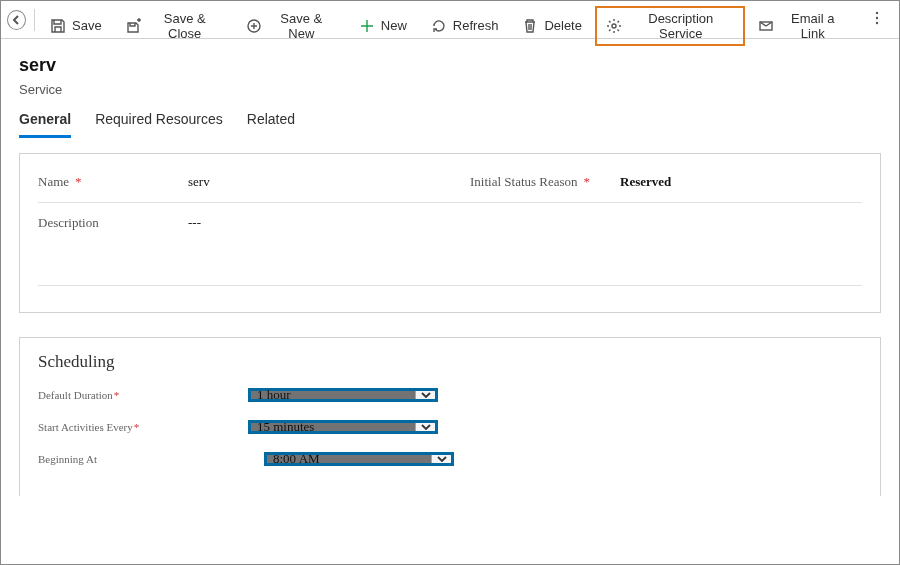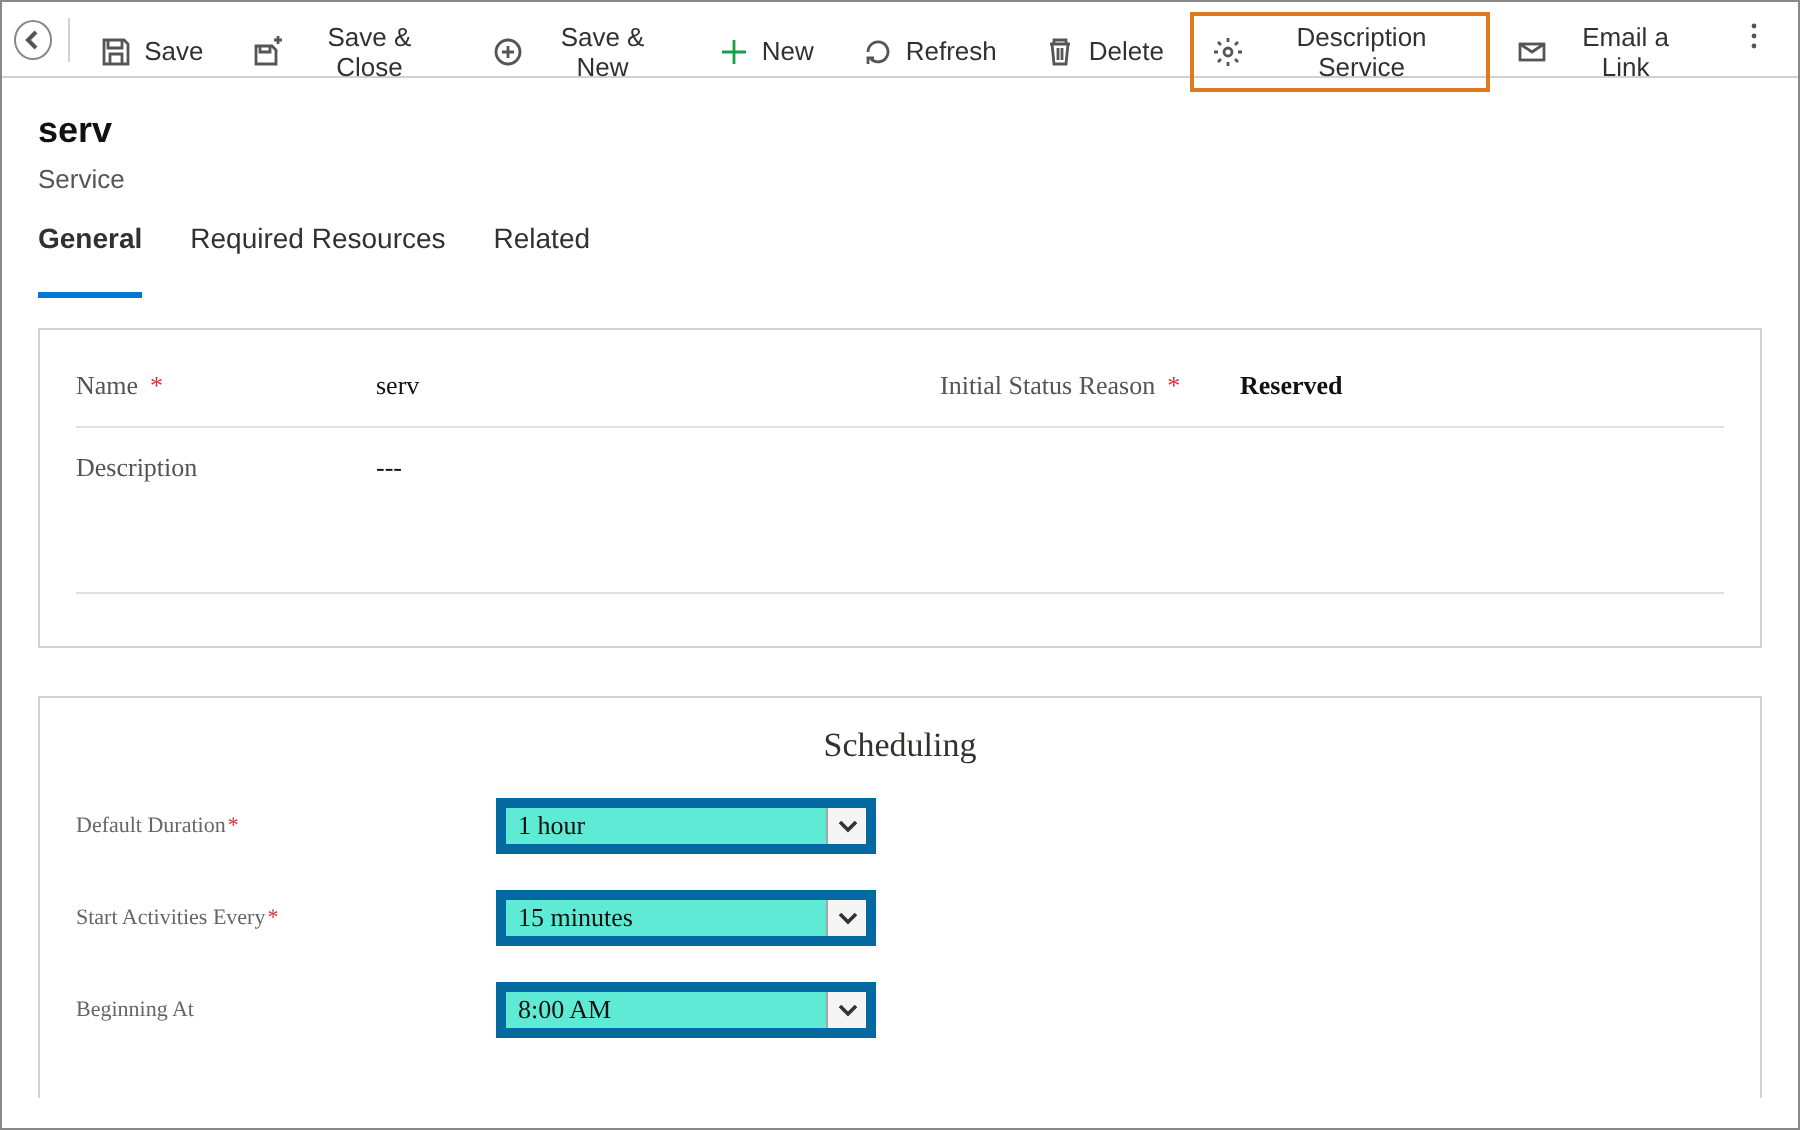--- a/index.html
+++ b/index.html
@@ -70,21 +70,21 @@
     color: #555;
     margin-top: 6px;
   }
   .tabs {
     display: flex;
     gap: 24px;
     padding: 0 18px;
     border-bottom: 1px solid transparent;
   }
   .tab {
-    padding: 6px 0 19px 0;
+    padding: 6px 0 8px 0;
     font-size: 14px;
     color: #323130;
     cursor: pointer;
     border-bottom: 3px solid transparent;
   }
   .tab.active {
     font-weight: 600;
     border-bottom-color: #0078d4;
   }
   .content {
@@ -93,21 +93,20 @@
   }
   .section {
     border: 1px solid #d1d1d1;
     padding: 14px 18px 20px 18px;
     margin-bottom: 24px;
   }
   .section-title {
     font-size: 17px;
     color: #323130;
     margin-bottom: 16px;
-    text-align: center;
   }
   .top-grid {
     display: grid;
     grid-template-columns: 1fr 1fr;
     column-gap: 40px;
   }
   .field {
     display: flex;
     align-items: flex-start;
     padding: 6px 0;
@@ -138,24 +137,24 @@
   }
   .sched-label {
     width: 210px;
     color: #666;
     font-size: 11px;
   }
   .sched-label .req { color: #d13438; margin-left: 1px; }
   .select-wrap {
     display: flex;
     width: 190px;
-    border: 5px solid #0369a1;
-    height: 28px;
+    border: 3px solid #0369a1;
+    height: 14px;
     align-items: stretch;
-    background: #5eead4;
+    background: #737373;
   }
   .select-text {
     flex: 1;
     padding: 0 6px;
     font-size: 13px;
     display: flex;
     align-items: center;
     color: #111;
   }
   .select-caret {
@@ -340,21 +339,21 @@
       <div class="select-wrap">
         <div class="select-text">15 minutes</div>
         <div class="select-caret">
           <svg viewBox="0 0 10 10">
               <path d="M1 3l4 4 4-4"></path>
             </svg>
         </div>
       </div>
     </div>
 
-    <div class="sched-field" style="margin-bottom:0;">
+    <div class="sched-field" style="margin-bottom:0;gap:16px;">
       <div class="sched-label">Beginning At</div>
       <div class="select-wrap">
         <div class="select-text">8:00 AM</div>
         <div class="select-caret">
           <svg viewBox="0 0 10 10">
               <path d="M1 3l4 4 4-4"></path>
             </svg>
         </div>
       </div>
     </div>

